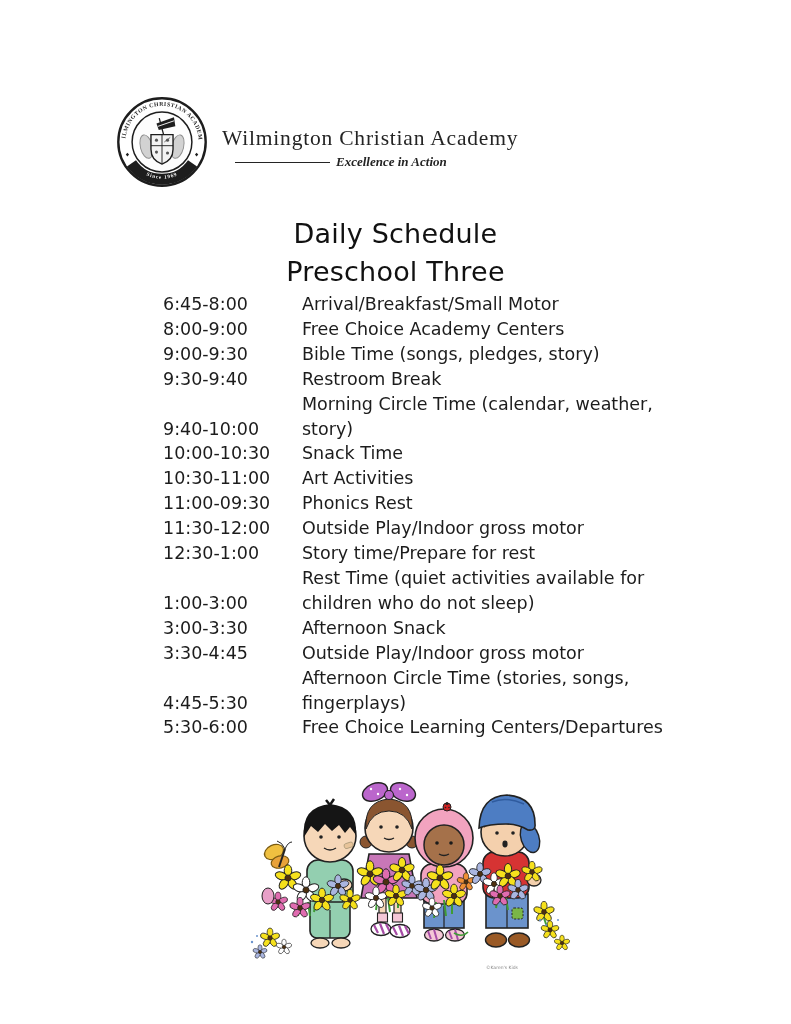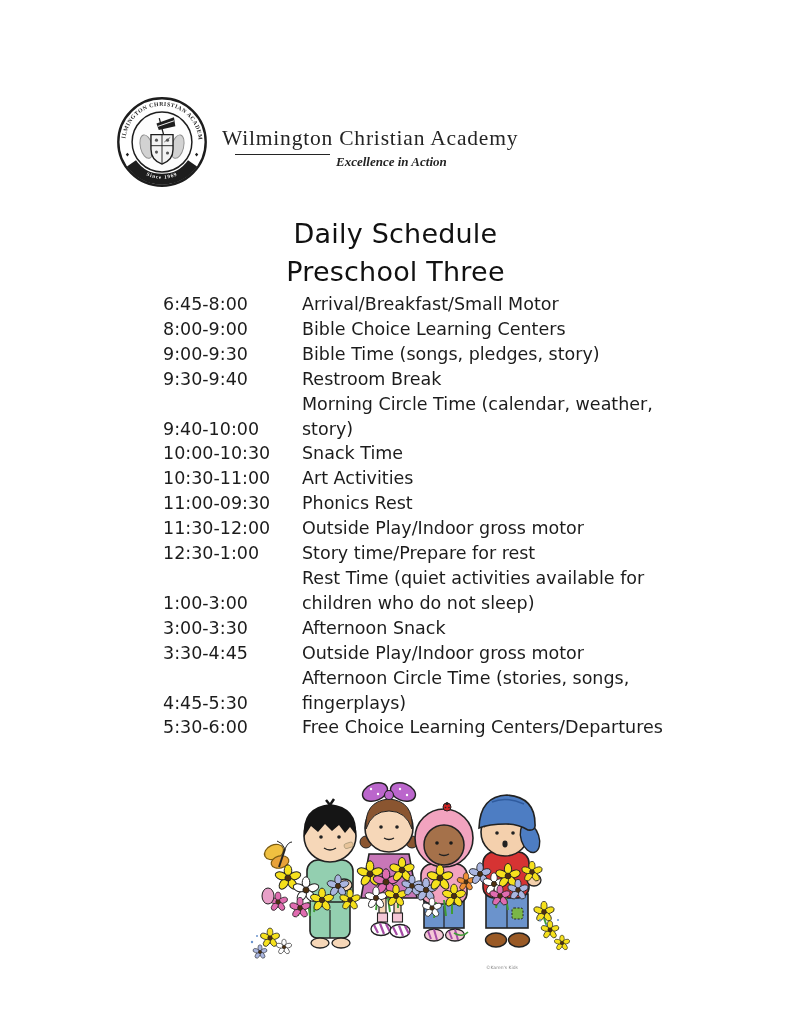--- a/index.html
+++ b/index.html
@@ -15,21 +15,21 @@
   }
   
   .letterhead { position:absolute; left:116px; top:96px; width:560px; height:100px; }
   .seal { position:absolute; left:0; top:0; width:92px; height:92px; }
   .brand-block { position:absolute; left:106px; top:30px; width:420px; }
   .brand-name {
     font-family:"Liberation Serif", serif;
     font-size:21.5px; letter-spacing:0.8px; color:#242424;
     white-space:nowrap;
   }
-  .tagline-row { display:flex; margin-top:3px; margin-left:13px; }
+  .tagline-row { display:flex; align-items:center; margin-top:3px; margin-left:13px; }
   .tagline-rule { display:inline-block; width:95px; height:0; border-top:1.8px solid #242424; margin-right:6px; }
   .brand-tagline {
     font-family:"Liberation Serif", serif;
     font-style:italic; font-weight:bold;
     font-size:13px; color:#242424; white-space:nowrap;
   }
   
   .title-block { position:absolute; left:0; top:199px; width:791px; text-align:center;margin-top:16px; }
   .title-line { font-size:27px; line-height:38px; color:#111; letter-spacing:0.2px; }
   
@@ -107,21 +107,21 @@
     <div class="title-line">Preschool Three</div>
   </div>
 
   <div class="schedule">
     <div class="sched-row">
         <span class="sched-time">6:45-8:00</span>
         <span class="sched-activity">Arrival/Breakfast/Small Motor</span>
       </div>
     <div class="sched-row">
         <span class="sched-time">8:00-9:00</span>
-        <span class="sched-activity">Bible Choice Learning Centers</span>
+        <span class="sched-activity">Free Choice Academy Centers</span>
       </div>
     <div class="sched-row">
         <span class="sched-time">9:00-9:30</span>
         <span class="sched-activity">Bible Time (songs, pledges, story)</span>
       </div>
     <div class="sched-row">
         <span class="sched-time">9:30-9:40</span>
         <span class="sched-activity">Restroom Break</span>
       </div>
     <div class="sched-row">

